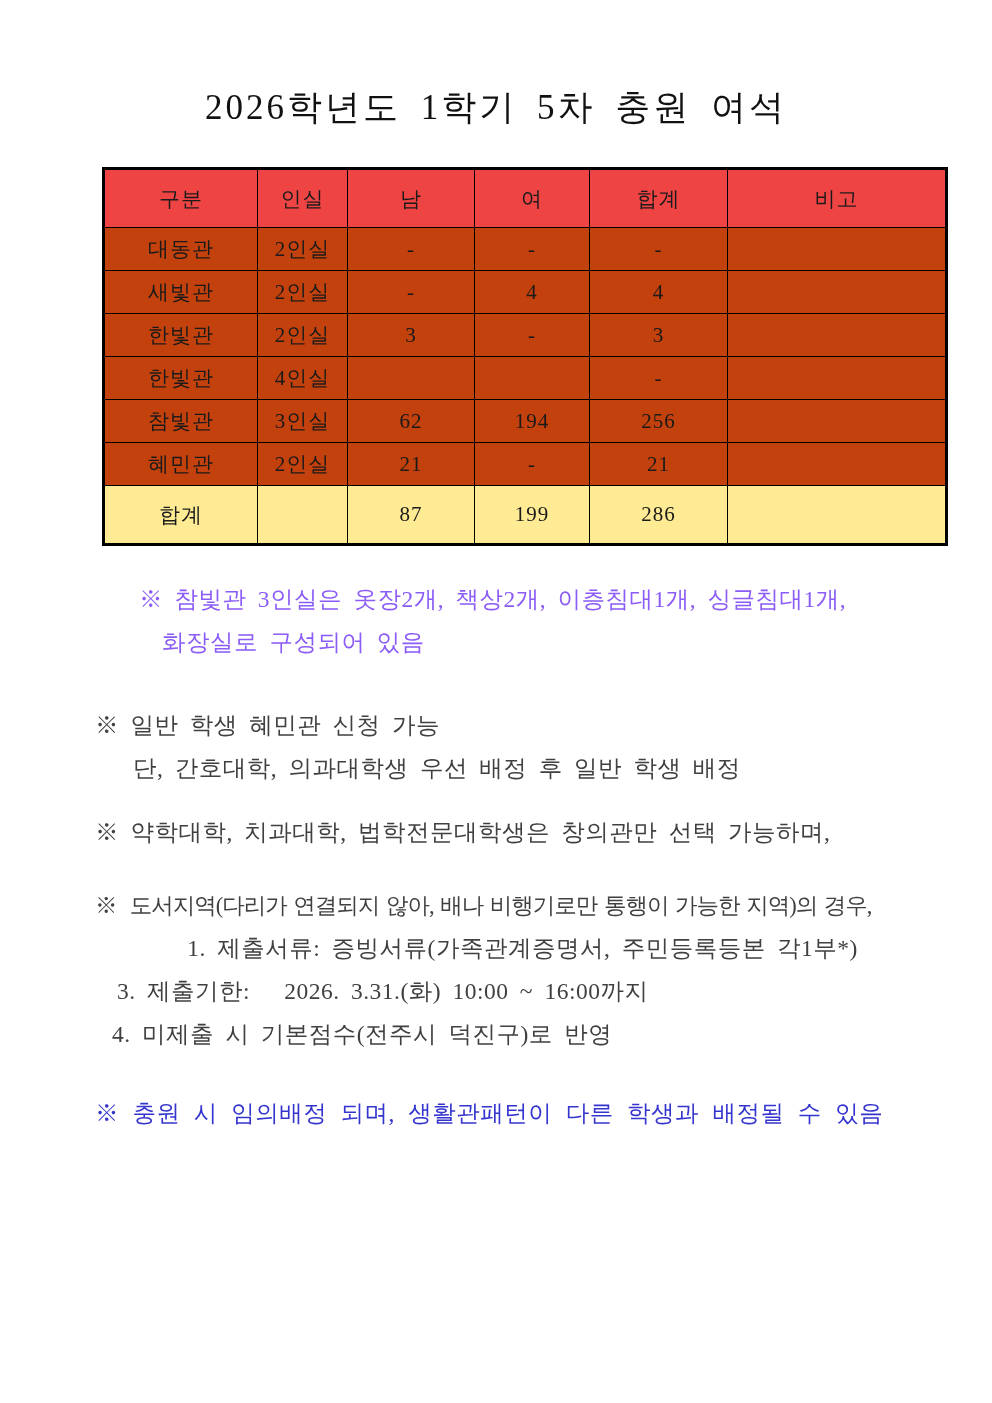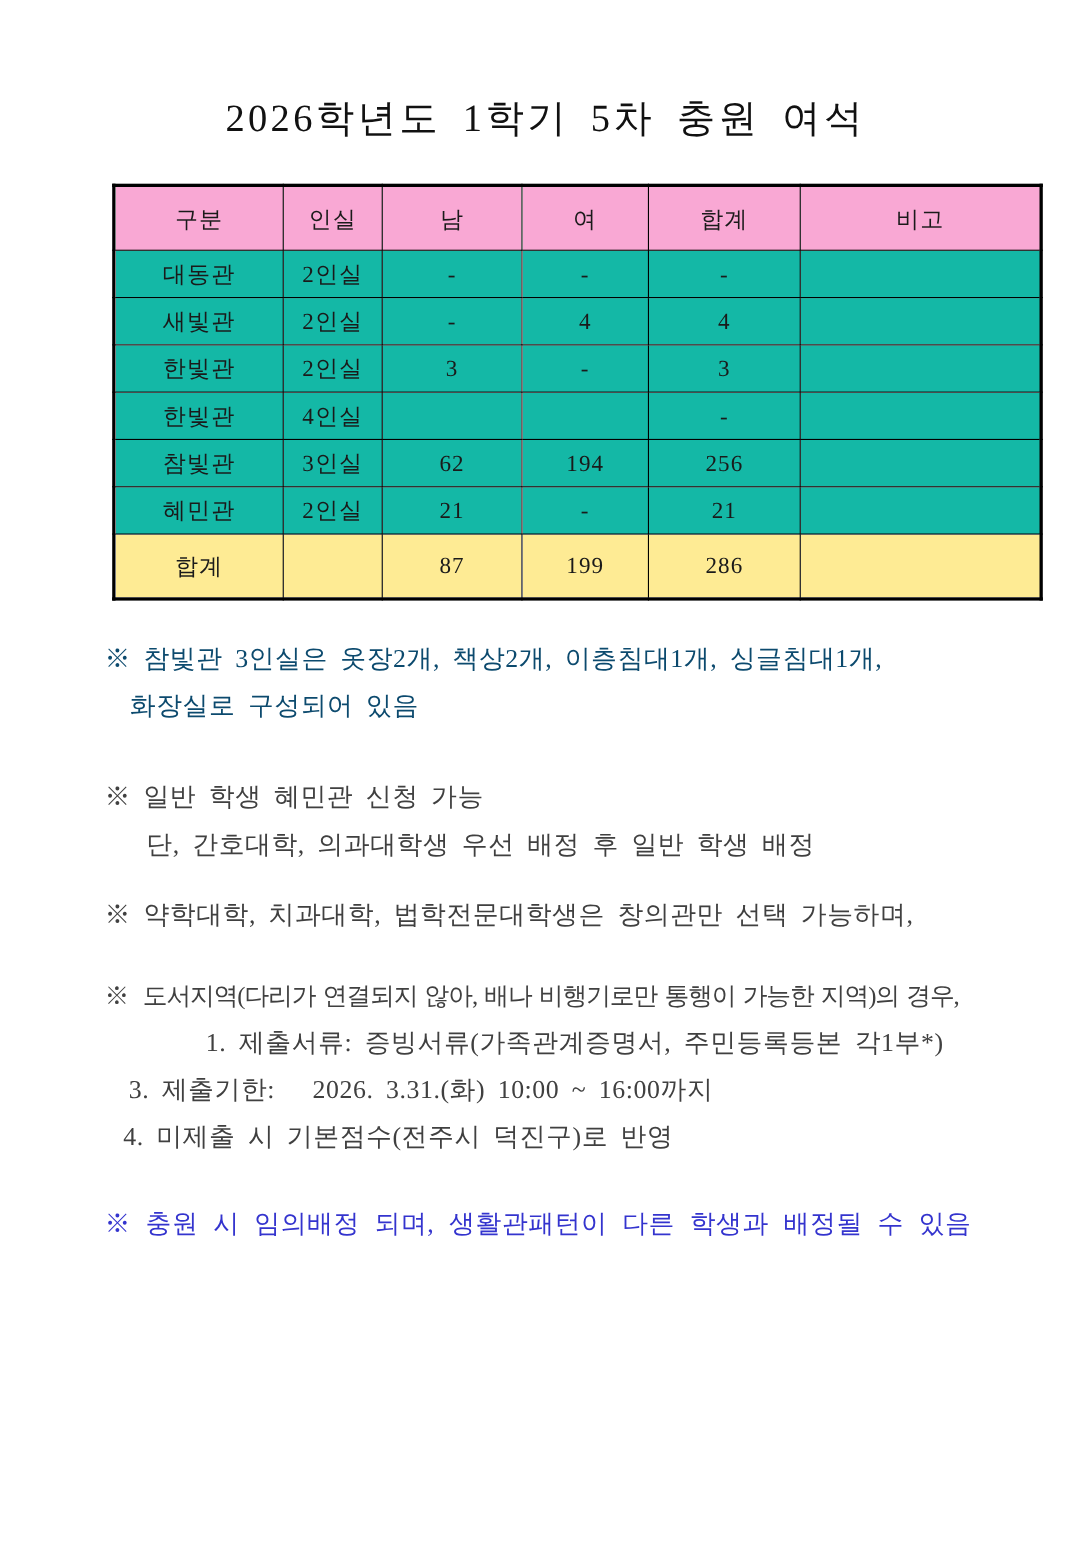--- a/index.html
+++ b/index.html
@@ -17,31 +17,31 @@
   table.vacancy {
     border-collapse: collapse; table-layout: fixed;
     width: 843px; margin: 36px 0 0 102px;
     border: 3px solid #000;
   }
   table.vacancy th, table.vacancy td {
     border: 1.5px solid #000; text-align: center; vertical-align: middle;
     font-size: 21px; font-weight: normal; padding: 0; letter-spacing: 1px;
     overflow: hidden;
   }
-  tr.header-row { height: 59px; background: #f9a8d4; }
-  tr.data-row { height: 43px; background: #14b8a6; }
+  tr.header-row { height: 59px; background: #ef4444; }
+  tr.data-row { height: 43px; background: #c2410c; }
   tr.total-row { height: 59px; background: #FEEB94; }
   .notes { margin: 32px 0 0 95px; width: 830px; }
   .note { margin: 0; }
   .note p {
     margin: 0; font-size: 23.5px; line-height: 43px;
     white-space: pre-wrap; letter-spacing: 0.5px; word-spacing: 5px;
     color: #404040;
   }
-  .note.red p { color: #0c4a6e; }
+  .note.red p { color: #8b5cf6; margin-left: 44px; }
   .note.blue p { color: #3434CE; word-spacing: 7px; }
   .note.n2 { margin-top: 40px; }
   .note.n3 { margin-top: 21px; }
   .note.n4 { margin-top: 30px; }
   .note.n5 { margin-top: 36px; }
   .ind-sm   { padding-left: 23px; }
   .ind-md   { padding-left: 38px; }
   .ind-item1 { padding-left: 25px; text-align: center; }
   .ind-item2 { padding-left: 20px; }
   .ind-item3 { padding-left: 22px; }

